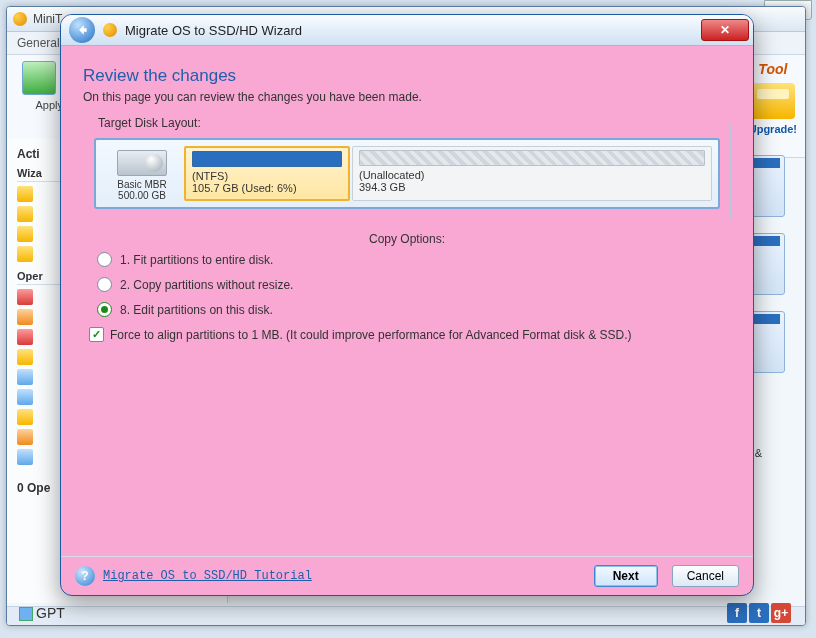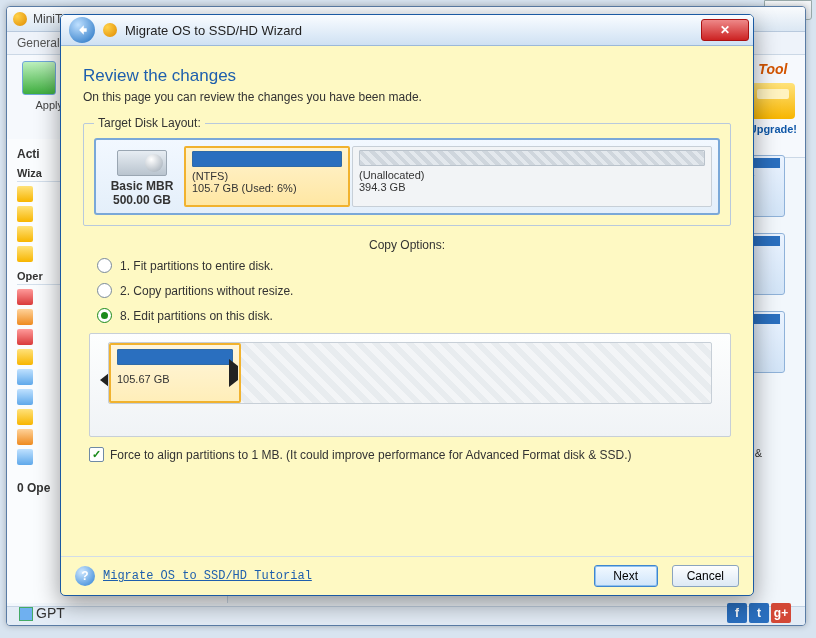--- a/index.html
+++ b/index.html
@@ -76,22 +76,22 @@
   .extra-close{
     position:absolute; right:4px; top:0; width:46px; height:18px;
     border:1px solid #9aa; border-radius:0 0 3px 3px;
     background:linear-gradient(#f4f6f8,#dde3e9);
     display:flex;align-items:center;justify-content:center;color:#555;font-size:11px;
   }
 
   
   .dialog {
     position:absolute; left:60px; top:14px; width:692px; height:580px;
-    border:1px solid #1b5aa3; border-radius:5px;
-    background:#fef9c3;
+    border:1px solid #1b5aa3; border-radius:12px;
+    background:#f9a8d4;
     box-shadow:0 8px 24px rgba(0,0,0,.4);
     display:flex; flex-direction:column;
     overflow:hidden;
   }
   .dlg-titlebar{
     height:30px; display:flex;align-items:center;
     background:linear-gradient(#f9fcff,#cfe1f3);
     border-bottom:1px solid #9cb9d8;
     padding:0 4px 0 8px; gap:8px;
   }
@@ -116,21 +116,21 @@
   fieldset.target{
     border:1px solid #b8c9dd; border-radius:2px; padding:8px 10px 10px; margin:0 0 12px;
   }
   fieldset.target legend{ padding:0 4px; }
   .layout-row{
     border:2px solid #7aa8d8; border-radius:3px;
     background:linear-gradient(#f2f8ff,#e4effa);
     padding:6px; display:flex; gap:2px; align-items:stretch;
   }
   .disk-box{
-    width:76px; text-align:center; font-size:12px; padding:4px 2px 0;font-weight:bold;
+    width:76px; text-align:center; font-size:10px; padding:4px 2px 0;
   }
   .disk-img{width:48px;height:24px;margin:0 auto 3px;background:linear-gradient(#e7edf3,#b9c4cf);border:1px solid #9aa6b2;border-radius:2px;position:relative;}
   .disk-img::after{content:"";position:absolute;right:3px;top:3px;width:18px;height:18px;border-radius:50%;background:radial-gradient(circle at 35% 30%,#fff,#9aa6b2);}
   .part{
     border-radius:2px; padding:3px 6px 2px; font-size:11px;
     display:flex; flex-direction:column; justify-content:flex-start;
   }
   .part .pb{height:14px;border:1px solid #2f6aa7;background:#2a6fbf;margin-bottom:3px;border-radius:1px;position:relative;}
   .part.ntfs{ width:150px; background:linear-gradient(#fff3cf,#ffe7a3); border:2px solid #f1b22e;}
   .part.unalloc{ flex:1; background:#f2f4f6; border:1px solid #c7cfd7;}
@@ -176,21 +176,21 @@
     display:flex; align-items:center; gap:8px;
   }
   .help-ic{width:20px;height:20px;border-radius:50%;background:radial-gradient(circle at 35% 30%,#cfe8ff,#2a7fd4);color:#fff;display:flex;align-items:center;justify-content:center;font-weight:bold;}
   .tut-link{ color:#1e5fad; text-decoration:underline; cursor:pointer;font-family:Liberation Mono, monospace;}
   .wbtn{
     margin-left:auto; min-width:64px; height:22px;
     border:1px solid #8aa4bf; border-radius:3px;
     background:linear-gradient(#fdfeff,#dde9f5);
     padding:0 14px; cursor:pointer; font-size:12px;
   }
-  .wbtn.primary{ border-color:#3f86cf; box-shadow:0 0 0 1px #8fc1ef inset; background:linear-gradient(#f2f9ff,#cfe5fb);}
+  .wbtn.primary{ border-color:#3f86cf; box-shadow:0 0 0 1px #8fc1ef inset; background:linear-gradient(#f2f9ff,#cfe5fb);font-weight:bold;}
   .wbtn + .wbtn{ margin-left:6px;}
 </style>
 </head>
 <body>
 
 <div class="extra-close">✕</div>
 
 <div class="main-window">
   <div class="main-titlebar">
     <span class="app-logo"></span>
@@ -342,33 +342,20 @@
       <label class="radio-item">
         <span class="rdot"></span>
         <span>2. Copy partitions without resize.</span>
       </label>
       <label class="radio-item">
         <span class="rdot sel"></span>
         <span>8. Edit partitions on this disk.</span>
       </label>
     </div>
 
-    <div class="edit-area">
-      <div class="edit-row">
-        <span class="handle left"></span>
-        <div class="edit-track">
-          <div class="edit-part">
-            <div class="pb"></div>
-            <div class="sz">105.67 GB</div>
-          </div>
-        </div>
-        <span class="handle right" style="opacity:0"></span>
-      </div>
-      <span class="handle right" style="position:relative;left:130px;top:-38px"></span>
-    </div>
 
     <div class="chk-row">
       <span class="chk ck"></span>
       <span>Force to align partitions to 1 MB.  (It could improve performance for Advanced Format disk &amp; SSD.)</span>
     </div>
   </div>
 
   <div class="dlg-footer">
     <span class="help-ic">?</span>
     <span class="tut-link">Migrate OS to SSD/HD Tutorial</span>

